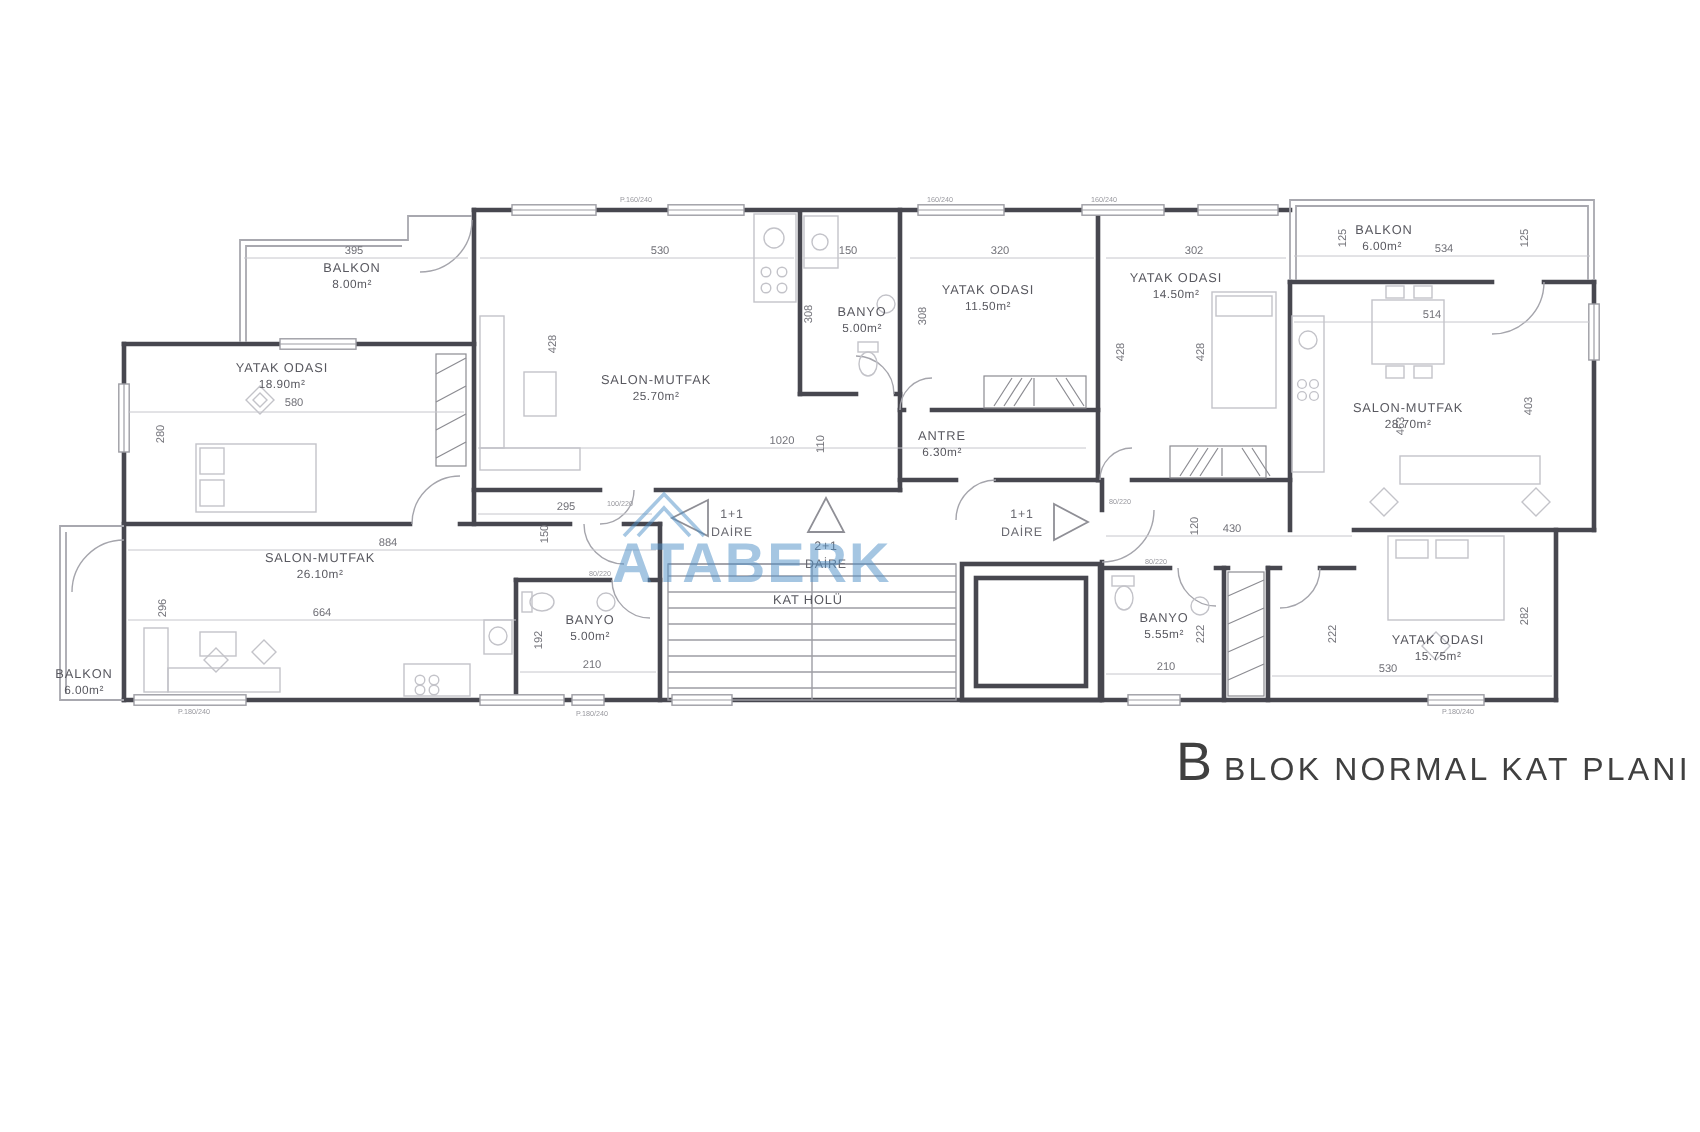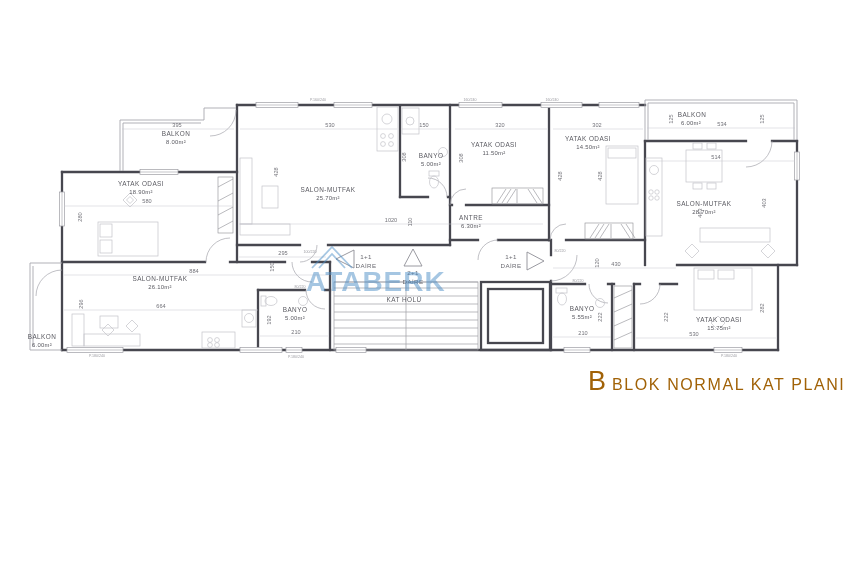--- a/index.html
+++ b/index.html
@@ -17,21 +17,21 @@
   .dimline{stroke:#c6c6cc;stroke-width:.5;}
   text{font-family:"Liberation Sans",sans-serif;}
   text.room{font-size:6.4px;fill:#595960;letter-spacing:.45px;text-anchor:middle;}
   text.area{font-size:5.9px;fill:#595960;letter-spacing:.25px;text-anchor:middle;}
   text.dim{font-size:5.6px;fill:#73737a;text-anchor:middle;}
   text.tag{font-size:3.6px;fill:#9a9aa0;text-anchor:middle;}
   text.unit{font-size:6.2px;fill:#6a6a71;letter-spacing:.4px;text-anchor:middle;}
   .tri{stroke:#8f8f96;stroke-width:.9;fill:none;}
   text.wm{font-size:28px;font-weight:bold;fill:#4e8fc7;opacity:.5;letter-spacing:1px;}
   .wmlogo{stroke:#4e8fc7;stroke-width:1.8;fill:none;opacity:.5;}
-  #title{position:absolute;left:588px;top:366px;white-space:nowrap;color:#a16207;}
+  #title{position:absolute;left:588px;top:366px;white-space:nowrap;color:#404040;}
   #title .big{font-size:27px;font-weight:400;letter-spacing:1px;}
   #title .rest{font-size:16px;font-weight:300;letter-spacing:1.6px;margin-left:5px;}
 </style>
 </head>
 <body>
 
 <div id="stage">
 <svg width="850" height="566" viewBox="0 0 850 566">
 
   <g>

